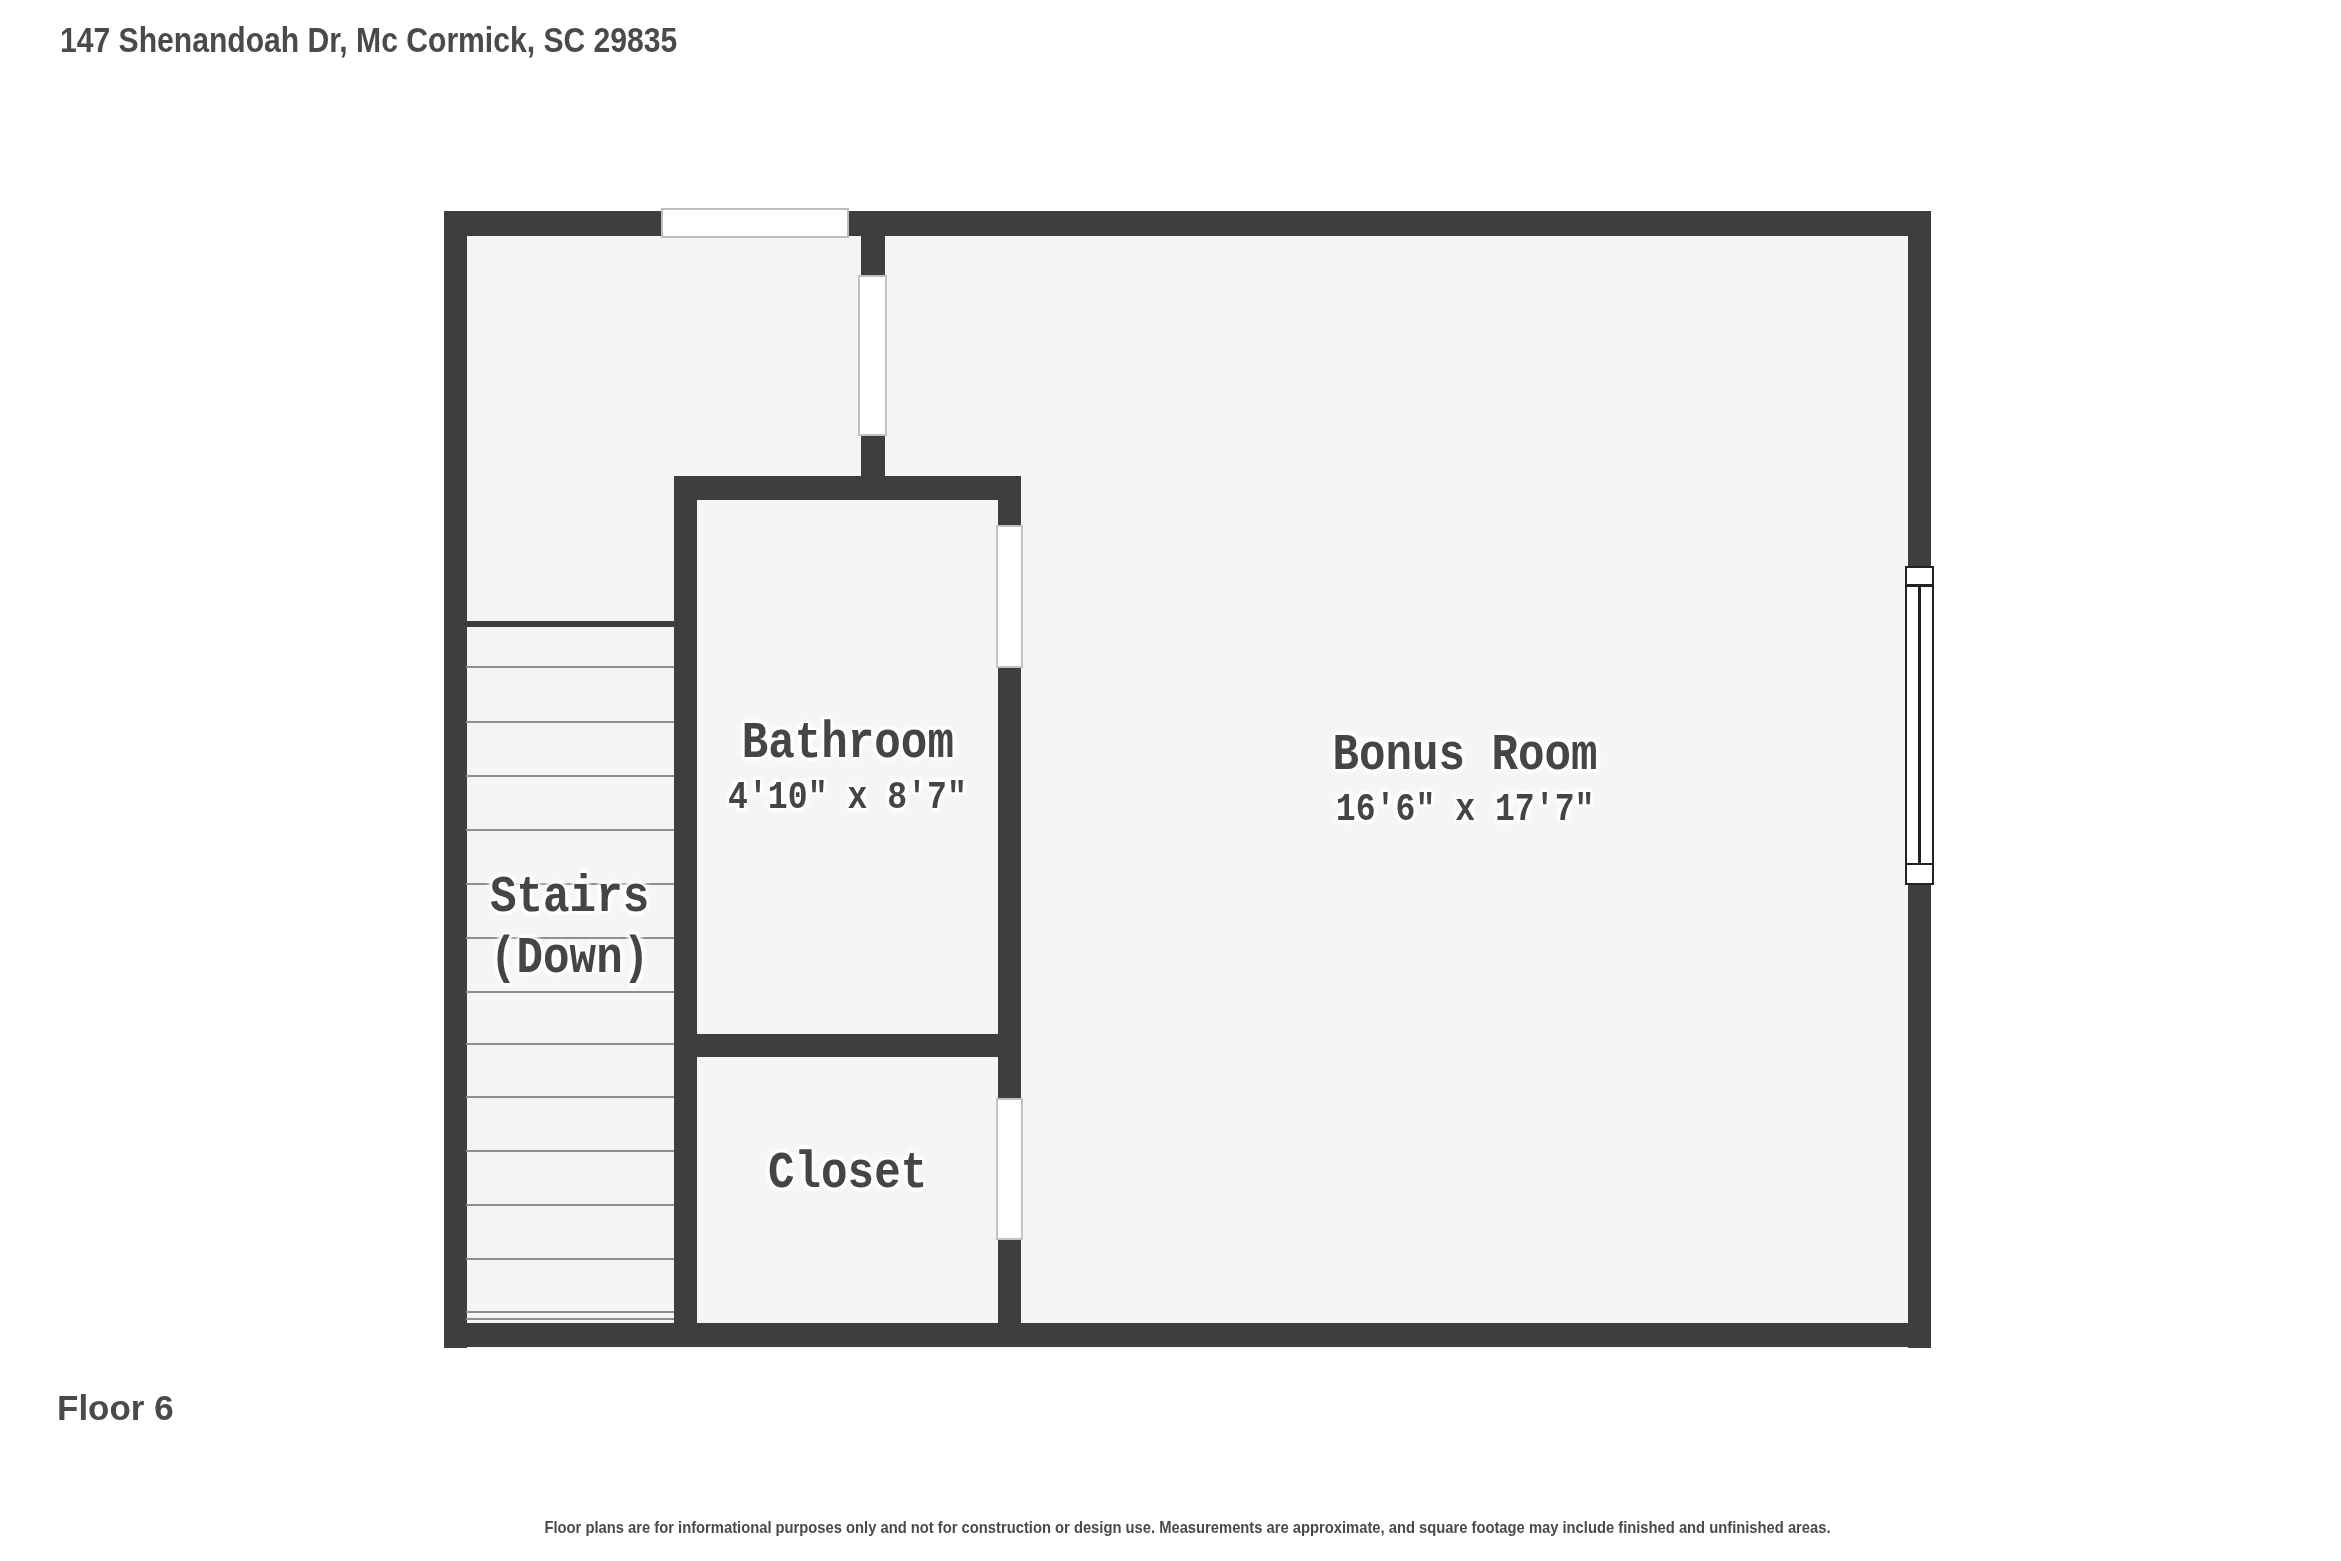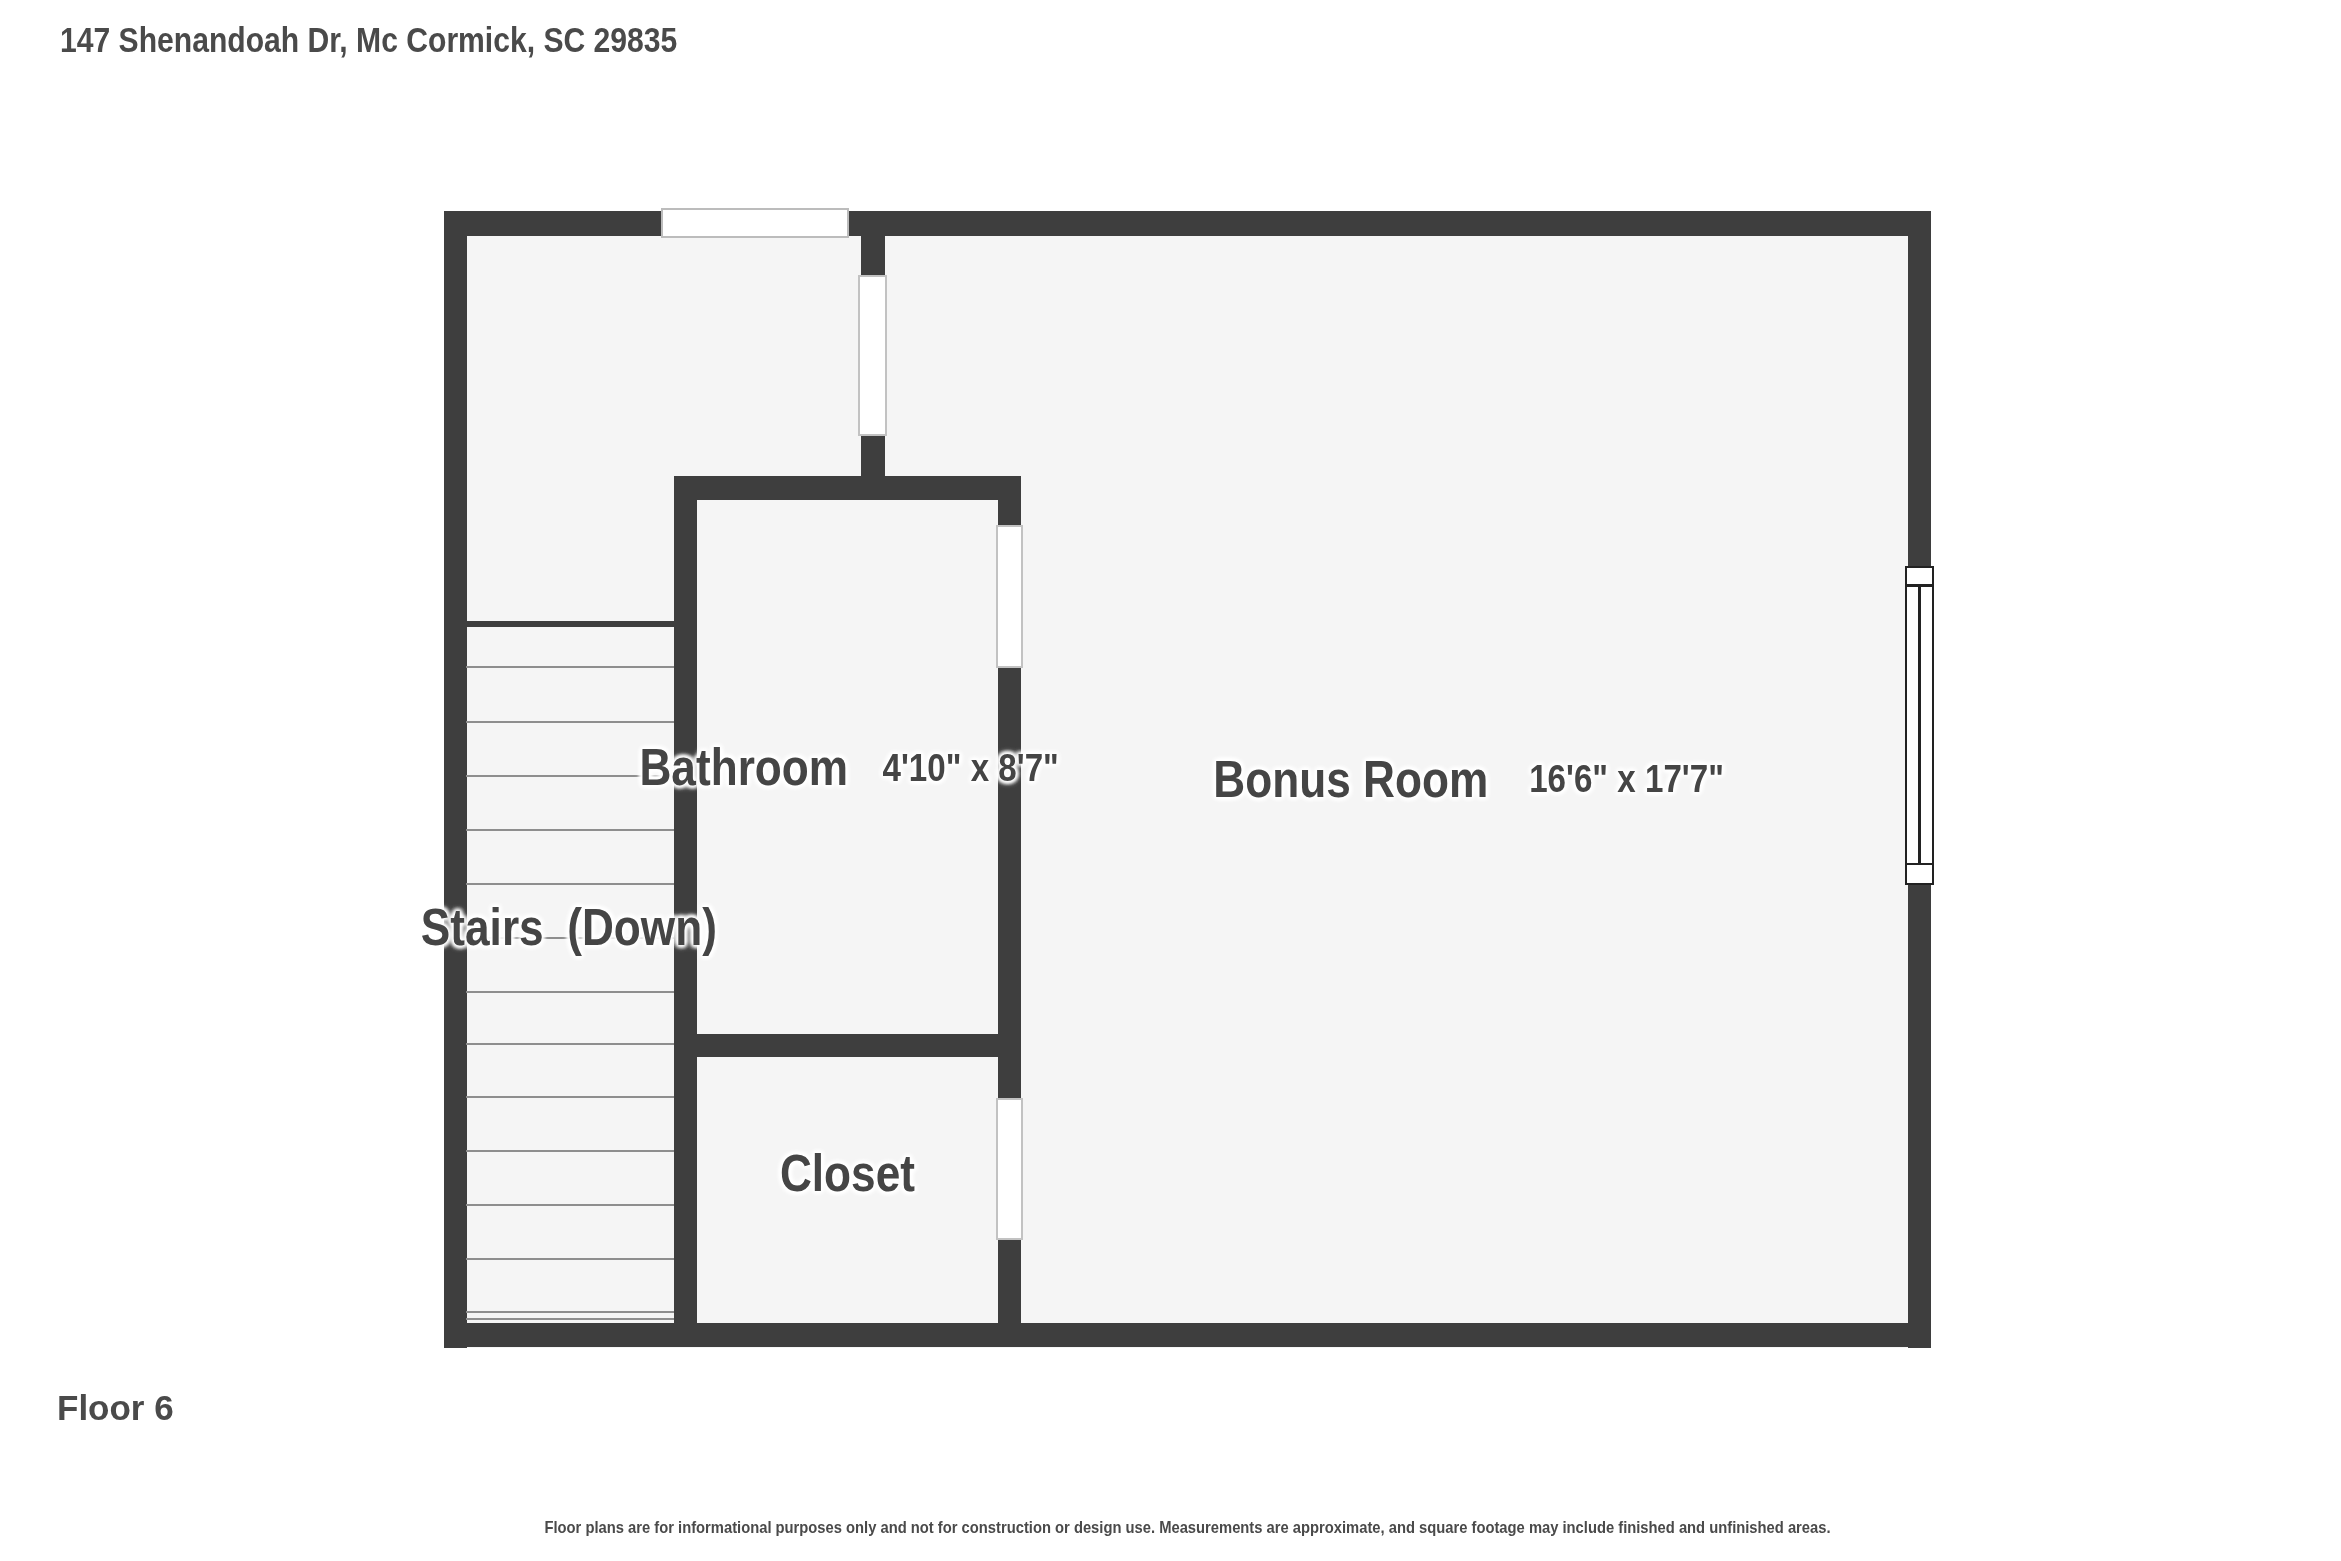--- a/index.html
+++ b/index.html
@@ -35,21 +35,21 @@
   .right-window{position:absolute;left:1889px;top:566px;width:29px;height:319px;background:#fff;box-sizing:border-box;border:2.3px solid #222;}
   .right-window .hline{position:absolute;left:0;width:100%;height:2.3px;background:#222;}
   .right-window .hl1{top:16.4px;}
   .right-window .hl2{top:295px;}
   .right-window .vline{position:absolute;left:50%;margin-left:-1.2px;top:19px;height:276px;width:2.3px;background:#222;}
 
   .stairs{position:absolute;left:450px;top:621px;width:208px;height:703px;}
   .stairs .start-line{position:absolute;left:0;top:0;width:100%;height:5.5px;background:#3e3e3e;}
   .tread{position:absolute;left:0;width:100%;height:2.3px;background:#8e8e8e;}
 
-  .label-box{position:absolute;display:flex;flex-direction:row;align-items:center;justify-content:center;text-align:left;pointer-events:none;}
+  .label-box{position:absolute;display:flex;flex-direction:column;align-items:center;justify-content:center;text-align:left;pointer-events:none;font-family:Liberation Mono, monospace;}
   .lb-bathroom{left:681px;top:500px;width:301px;height:535px;}
   .lb-bonus{left:1005px;top:234px;width:888px;height:1090px;}
   .lb-closet{left:681px;top:1056px;width:301px;height:268px;transform:translateY(-17px);}
   .lb-stairs{left:450px;top:621px;width:208px;height:703px;transform:translateY(-45px);}
 
   .room-name,.room-dims,.room-sub{
     color:#454545;font-weight:bold;white-space:nowrap;
     transform:scaleX(.85);transform-origin:center;
     text-shadow:0 0 5.5px #fff,0 0 5.5px #fff,0 0 5.5px #fff,0 0 5.5px #fff,0 0 5.5px #fff,0 0 5.5px #fff,0 0 7.8px #fff,0 0 7.8px #fff;
   }

